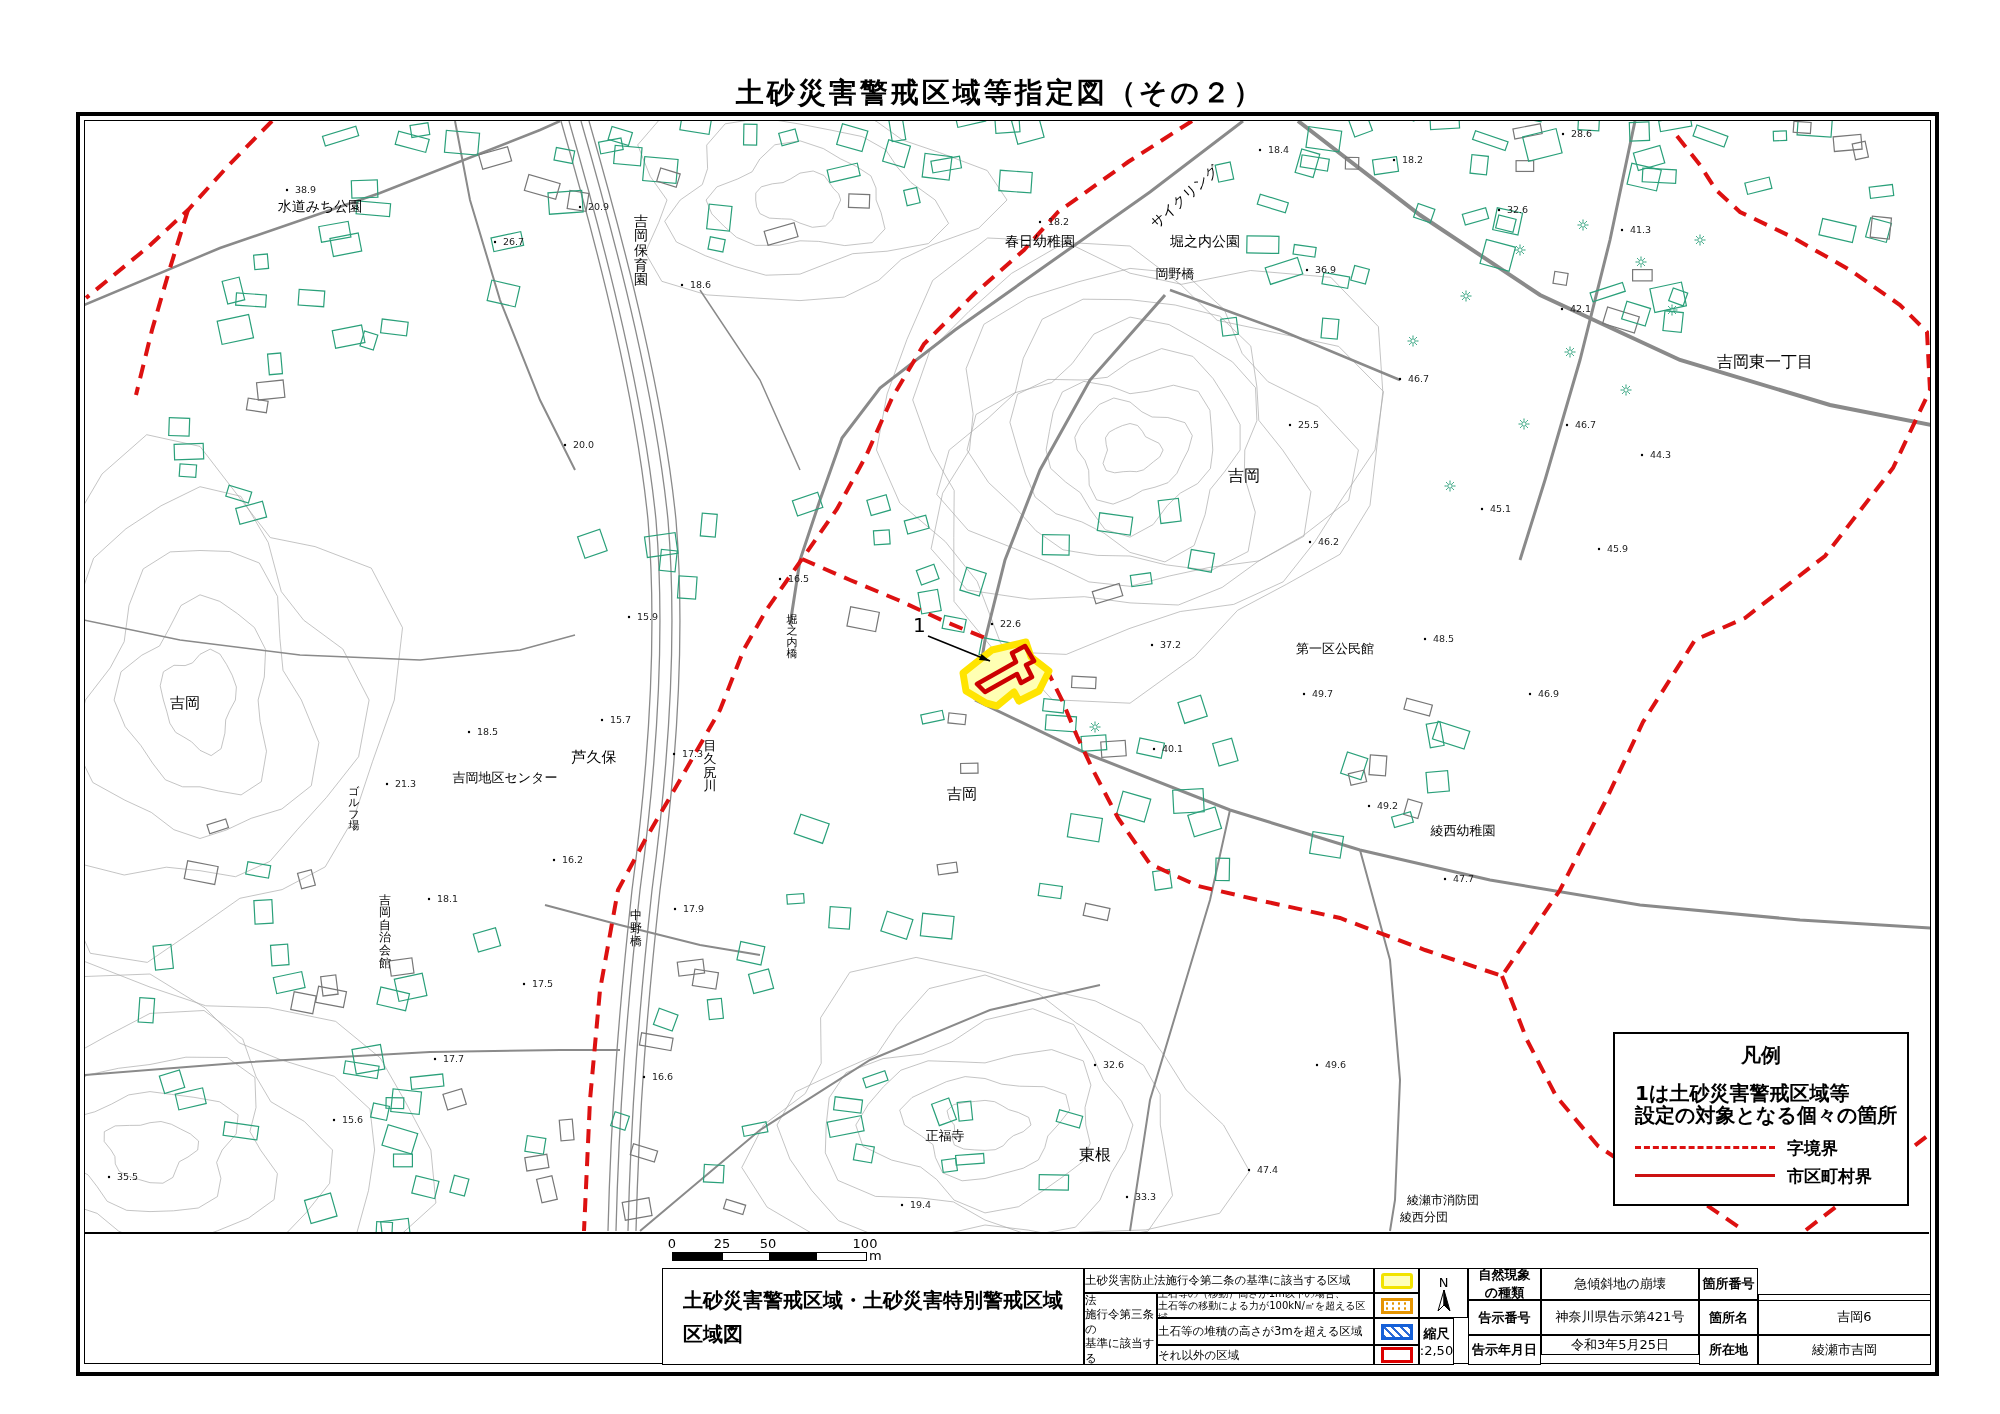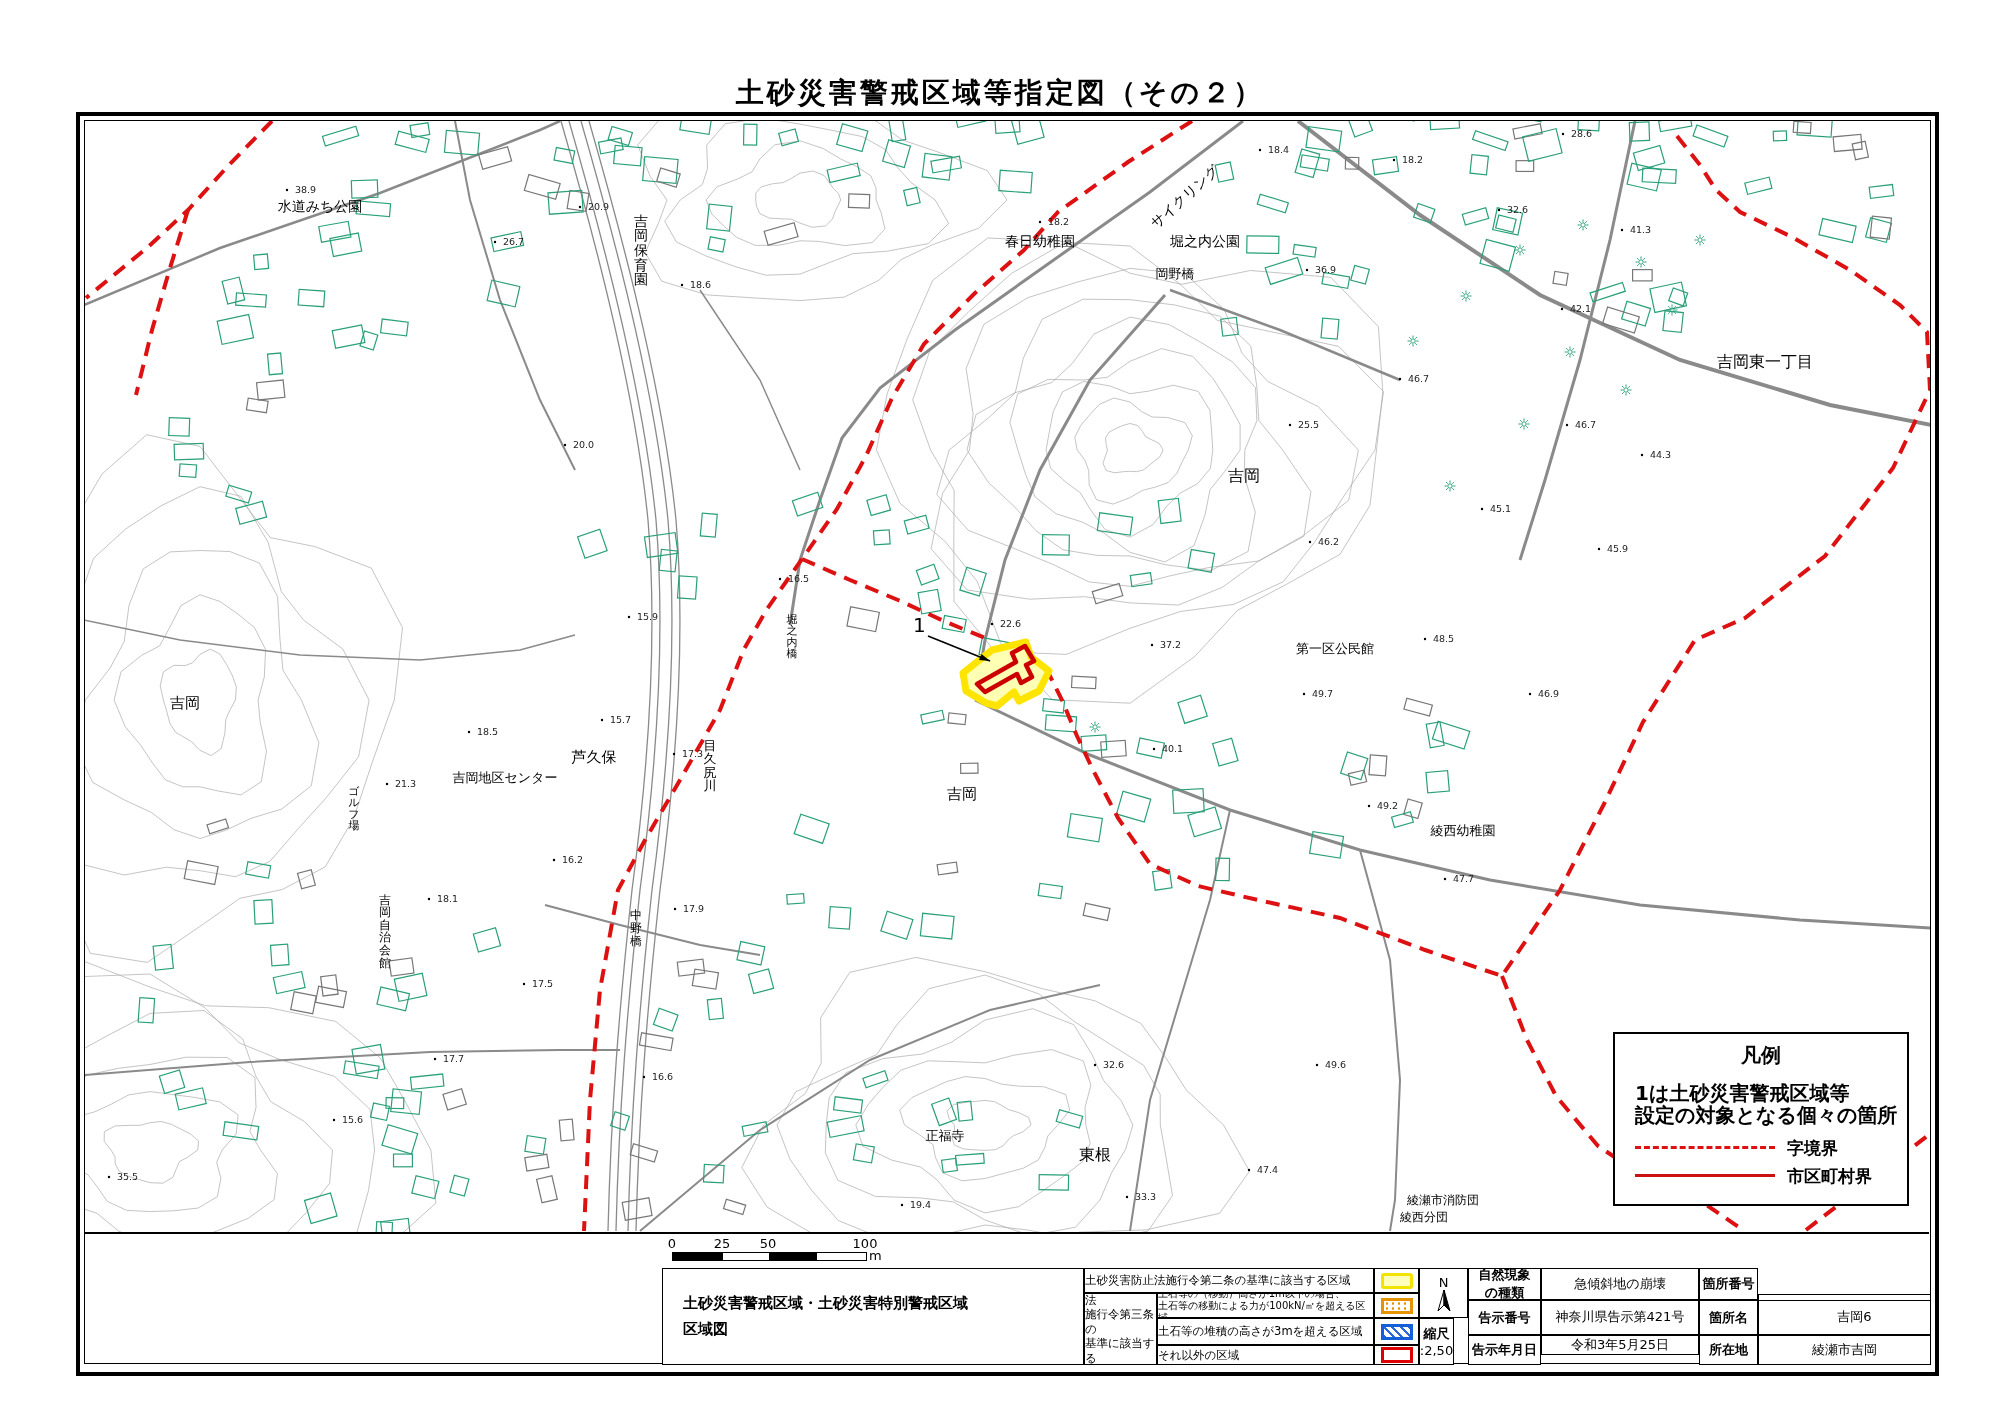--- a/index.html
+++ b/index.html
@@ -23,21 +23,21 @@
   #scalebar div{height:100%;}
   #scalebar-unit{left:869px;top:1248px;font-size:13px;}
   
   .cell{position:absolute;border:1px solid #000;box-sizing:border-box;background:#fff;
         display:flex;flex-direction:column;justify-content:center;overflow:hidden;}
   .cell.center{align-items:center;text-align:center;}
   .cell.left{padding-left:0;}
   .t-small{font-size:11.5px;line-height:1.25;}
   .t-tiny{font-size:10px;line-height:1.2;}
   .t-mid{font-size:13px;line-height:1.3;}
-  #cell-maptitle{font-size:15px;font-weight:bold;line-height:1.7;padding-left:20px;}
+  #cell-maptitle{font-size:20px;font-weight:bold;line-height:1.7;padding-left:20px;}
   .swatch{width:32px;height:16px;box-sizing:border-box;}
   #sw-yellow{border:3px solid #f2e300;background:#ffffbb;border-radius:3px;}
   #sw-orange{border:3px solid #e59400;background:
      radial-gradient(circle,#e59400 1px,rgba(0,0,0,0) 1.4px);background-size:6px 5px;}
   #sw-blue{border:3px solid #1560d8;background:
      repeating-linear-gradient(45deg,#2b6bd8 0 2px,rgba(0,0,0,0) 2px 6px);}
   #sw-red{border:3px solid #dd0000;background:#fff;}
   .nlabel{font-size:13px;font-weight:bold;text-align:center;}
 </style>
 </head>

